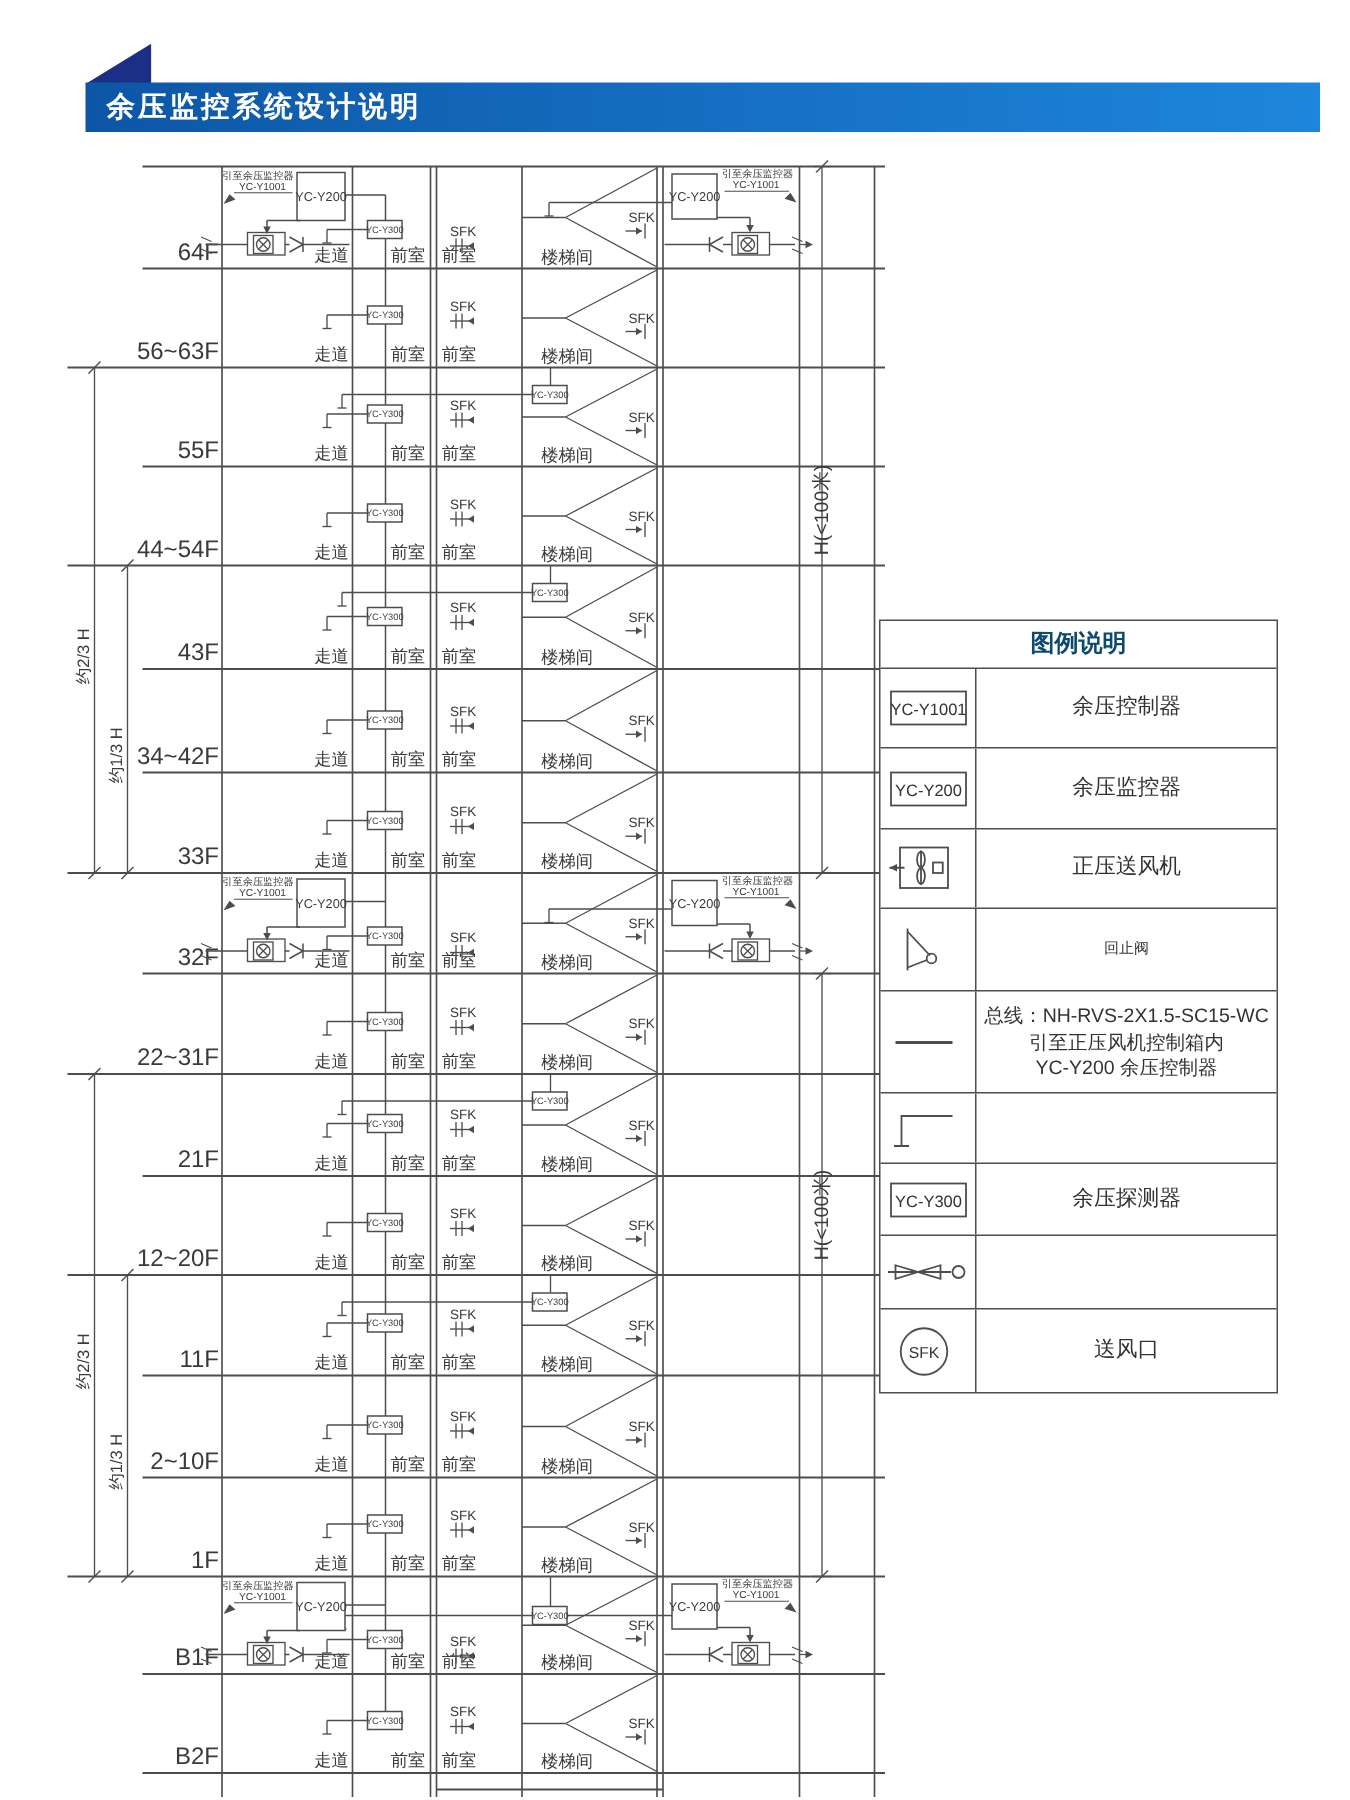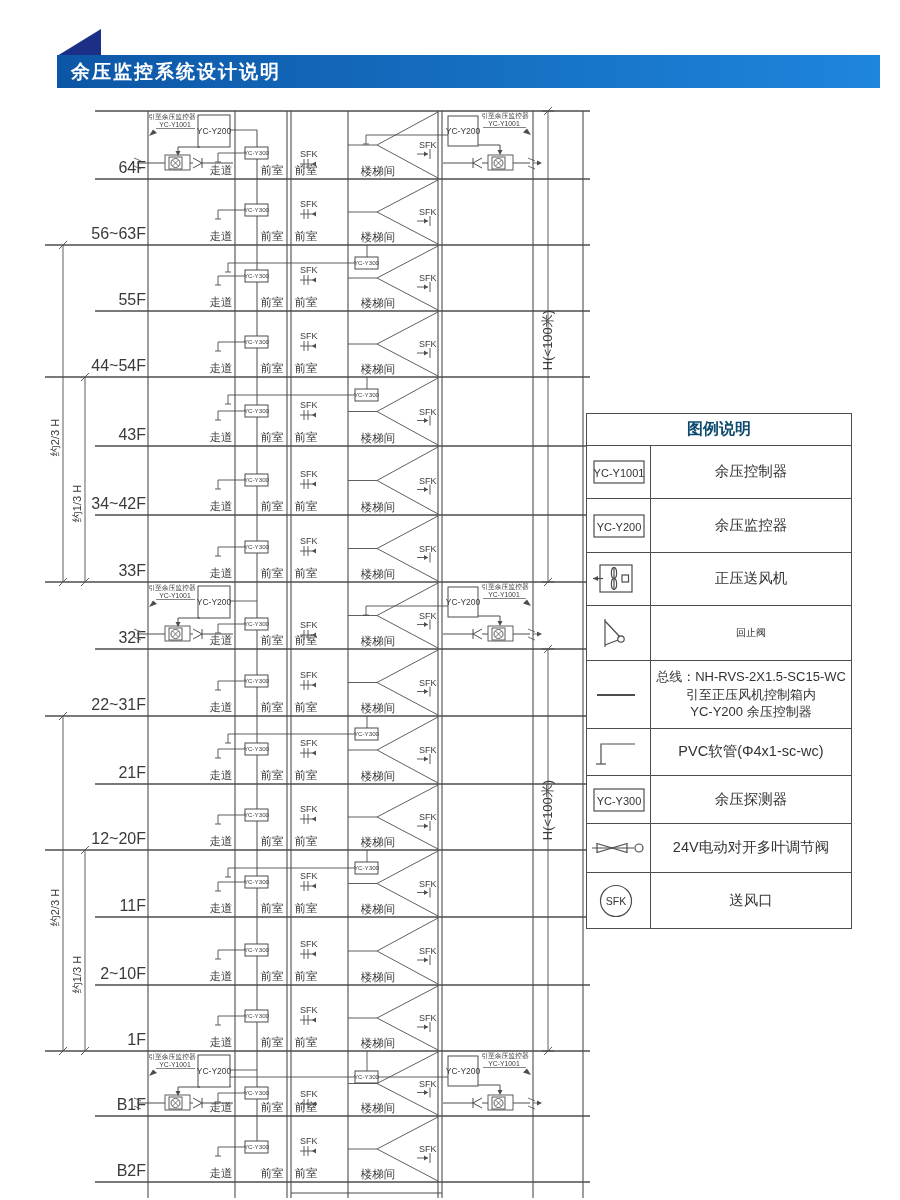--- a/index.html
+++ b/index.html
@@ -676,41 +676,39 @@
             <div>YC-Y200 余压控制器</div>
           </div>
         </div>
         <div class="legend-row" style="height: 47px;">
           <div class="legend-icon-cell" style="width: 64px;">
             <svg width="60" height="44" viewBox="0 0 60 44">
               <polyline points="12,34 12,14 46,14" stroke="#4d4d4d" fill="none" stroke-width="1.2"></polyline>
               <line x1="7" y1="34" x2="17" y2="34" stroke="#4d4d4d" fill="none" stroke-width="1.2"></line>
             </svg>
           </div>
-          <div class="legend-text-cell" style="font-size: 14.5px;">PVC软管(Φ4x1-sc-wc)</div>
         </div>
         <div class="legend-row" style="height: 48px;">
           <div class="legend-icon-cell" style="width: 64px;">
             <svg width="60" height="44" viewBox="0 0 60 44">
               <rect x="5" y="11" width="50" height="22" stroke="#4d4d4d" fill="none" stroke-width="1.2"></rect>
               <text x="30" y="26.5" font-size="11" fill="#333" text-anchor="middle" font-family="&quot;Liberation Sans&quot;, sans-serif">YC-Y300</text>
             </svg>
           </div>
           <div class="legend-text-cell" style="font-size: 14.5px;">余压探测器</div>
         </div>
         <div class="legend-row" style="height: 49px;">
           <div class="legend-icon-cell" style="width: 64px;">
             <svg width="60" height="44" viewBox="0 0 60 44">
               <line x1="3" y1="22" x2="45" y2="22" stroke="#4d4d4d" fill="none" stroke-width="1.2"></line>
               <polygon points="8,17.5 23,22 8,26.5" stroke="#4d4d4d" fill="none" stroke-width="1.2"></polygon>
               <polygon points="38,17.5 23,22 38,26.5" stroke="#4d4d4d" fill="none" stroke-width="1.2"></polygon>
               <circle cx="50" cy="22" r="4" stroke="#4d4d4d" fill="none" stroke-width="1.2"></circle>
             </svg>
           </div>
-          <div class="legend-text-cell" style="font-size: 14.5px;">24V电动对开多叶调节阀</div>
         </div>
         <div class="legend-row" style="height: 55px;">
           <div class="legend-icon-cell" style="width: 64px;">
             <svg width="60" height="44" viewBox="0 0 60 44">
               <circle cx="27" cy="22" r="15.5" stroke="#4d4d4d" fill="none" stroke-width="1.2"></circle>
               <text x="27" y="26" font-size="10.5" fill="#333" text-anchor="middle" font-family="&quot;Liberation Sans&quot;, sans-serif">SFK</text>
             </svg>
           </div>
           <div class="legend-text-cell" style="font-size: 14.5px; text-align: right;">送风口</div>
         </div>

